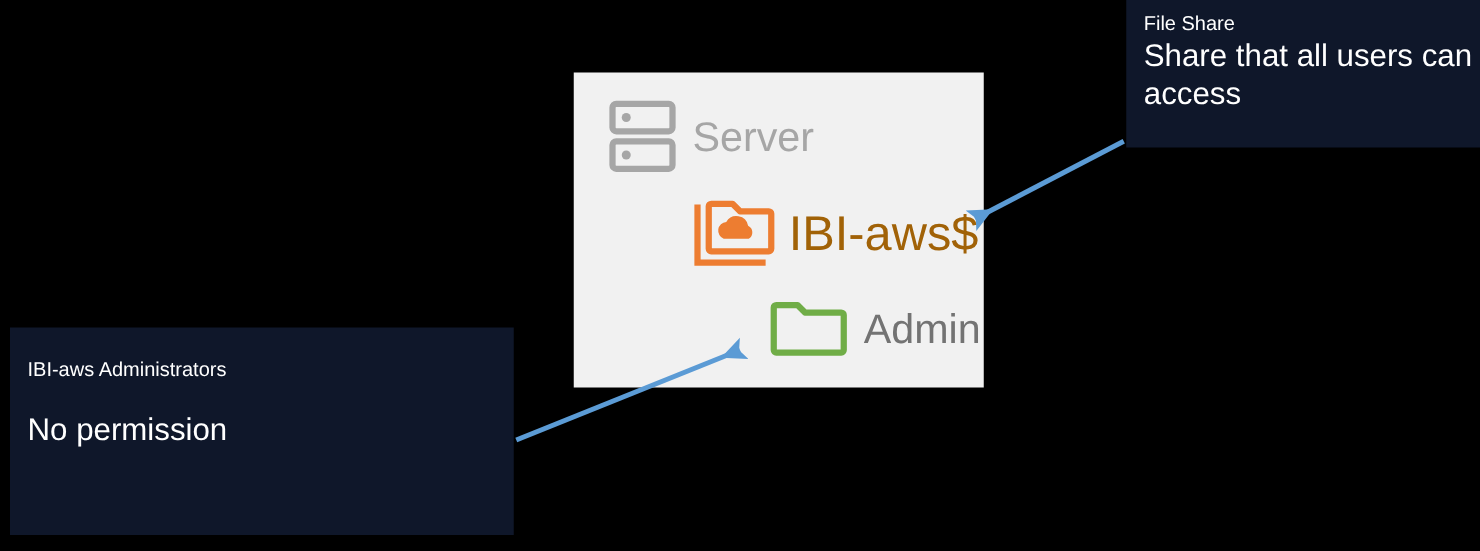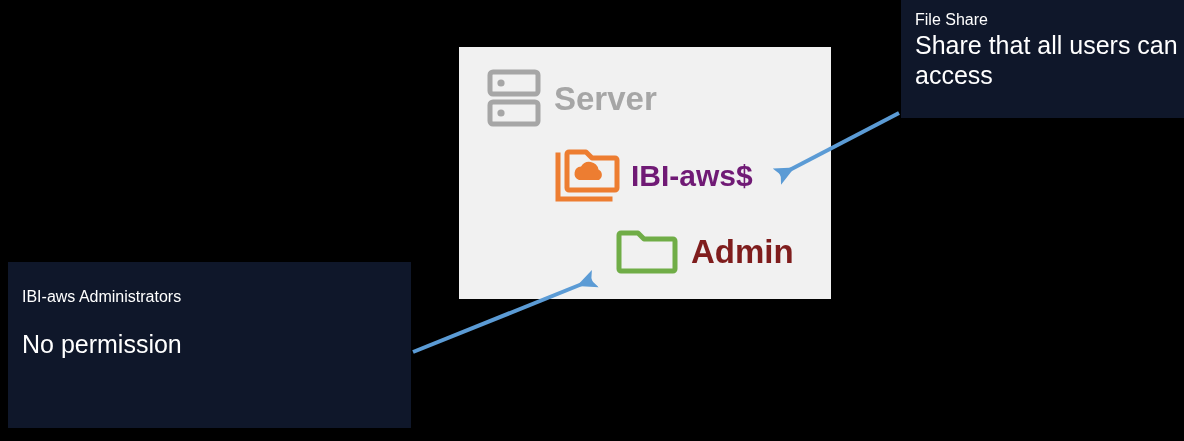--- a/index.html
+++ b/index.html
@@ -13,25 +13,24 @@
     height: 441px;
     background: #000000;
     overflow: hidden;
     font-family: "Liberation Sans", sans-serif;
   }
 
   
   #server-panel {
     position: absolute;
     left: 459px;
-    top: 47px;
-    width: 372px;
+    top: 58px;
+    width: 328px;
     height: 252px;
     background: #F1F1F1;
-    font-weight: bold;
   }
 
   .node-row {
     position: absolute;
     display: flex;
     align-items: center;
   }
 
   #server-node  { left: 28px;  top: 22px; }
   #share-node   { left: 95px;  top: 100px; }
@@ -40,27 +39,27 @@
   .node-label {
     white-space: nowrap;
     line-height: 1;
   }
   #server-label {
     font-size: 33px;
     color: #A6A6A6;
     margin-left: 13px;
   }
   #share-label {
-    font-size: 30px;
-    color: #701a75;
+    font-size: 39px;
+    color: #a16207;
     margin-left: 11px;
   }
   #admin-label {
     font-size: 33px;
-    color: #7f1d1d;
+    color: #737373;
     margin-left: 13px;
   }
 
   .icon-box { display: block; line-height: 0; }
 
   
   .callout {
     position: absolute;
     background: #0f172a;
     color: #FFFFFF;

